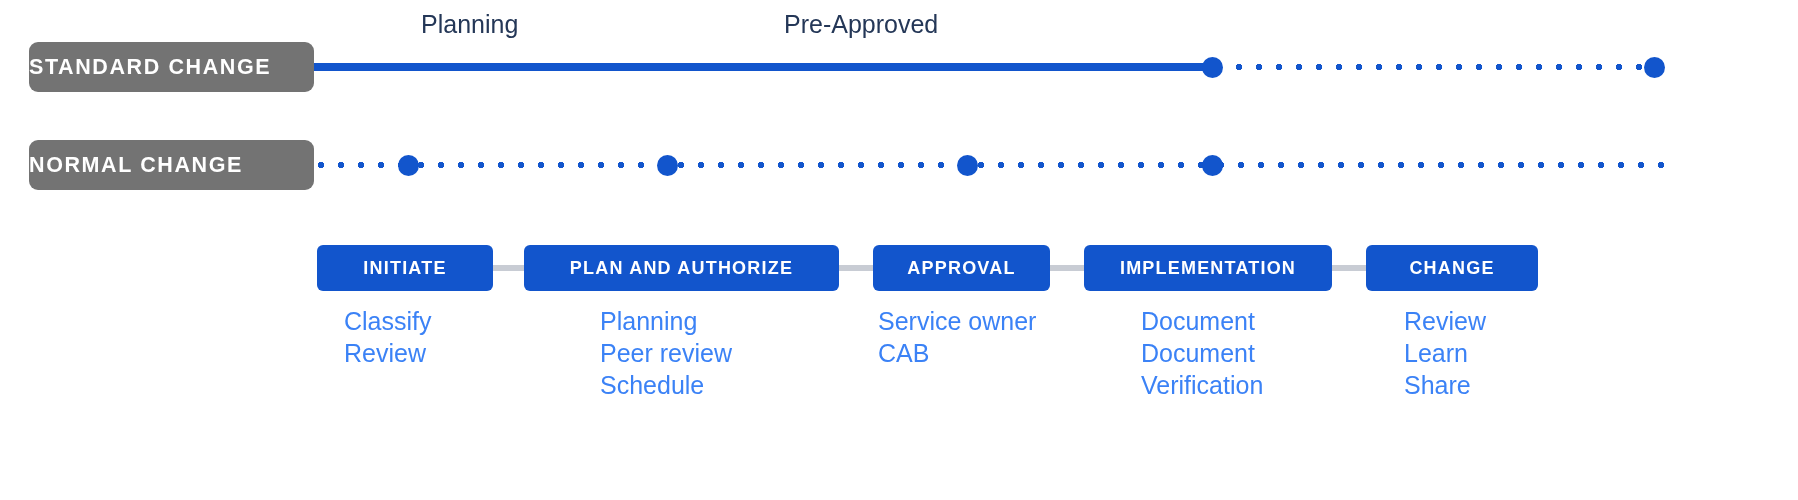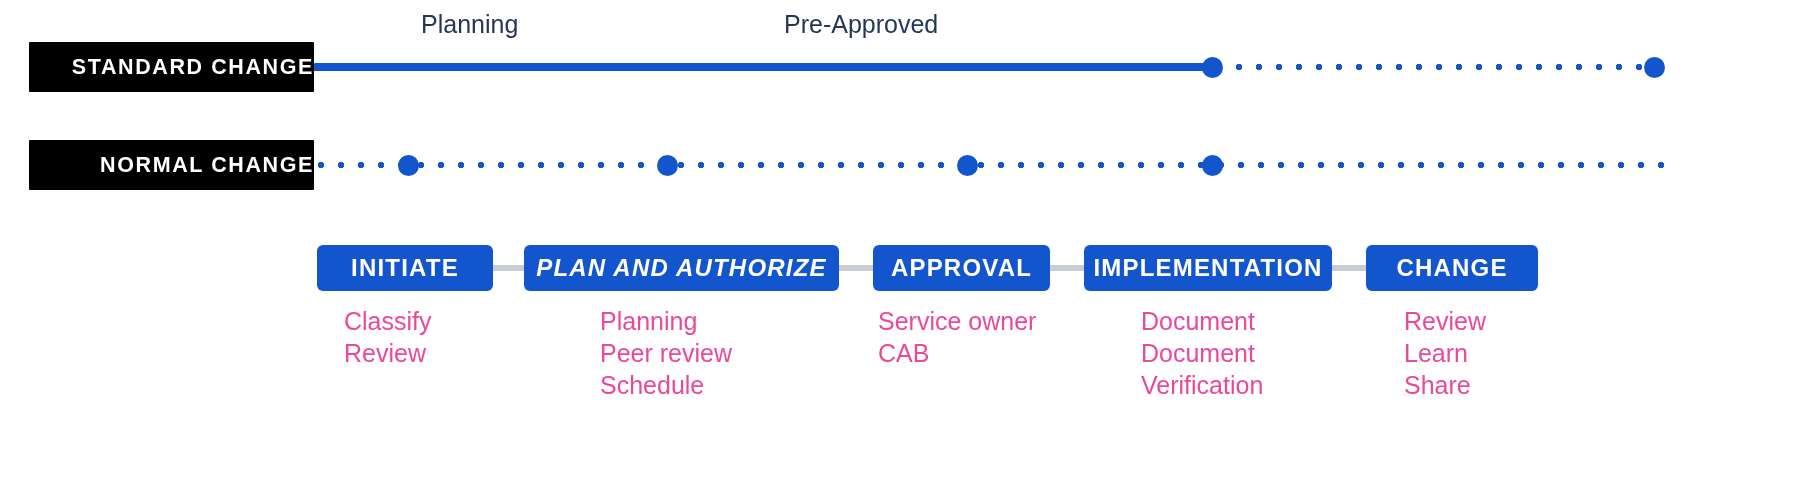--- a/index.html
+++ b/index.html
@@ -33,25 +33,25 @@
   }
   #row-standard { top: 42px; }
   #row-normal   { top: 140px; }
 
   .track-pill {
     position: absolute;
     left: 29px;
     top: 0;
     width: 285px;
     height: 50px;
-    background: #000000;
-    border-radius: 1px;
+    background: #737373;
+    border-radius: 9px;
     display: flex;
     align-items: center;
-    justify-content: flex-end;
+    justify-content: flex-start;
     z-index: 4;
   }
   .track-pill-label {
     color: #ffffff;
     font-size: 21.5px;
     font-weight: bold;
     letter-spacing: 1.6px;
     white-space: nowrap;
     text-align: center;
   }
@@ -110,42 +110,42 @@
     height: 46px;
     background: #1255cc;
     border-radius: 6px;
     display: flex;
     align-items: center;
     justify-content: center;
     z-index: 3;
   }
   .stage-box-label {
     color: #ffffff;
-    font-size: 24px;
+    font-size: 18px;
     font-weight: bold;
     letter-spacing: 1.2px;
     white-space: nowrap;
   }
   .stage-connector {
     position: absolute;
     top: 20px;
     height: 6px;
     background: #c8ccd4;
     z-index: 1;
   }
 
   
   .bullet-col {
     position: absolute;
     top: 305px;
   }
   .bullet-item {
     font-size: 25px;
     line-height: 32px;
-    color: #ec4899;
+    color: #3b82f6;
     white-space: nowrap;
     font-family: "Liberation Sans", sans-serif;
   }
 </style>
 </head>
 <body>
 
 <div class="canvas">
 
   <div class="track-row" id="row-standard">
@@ -183,21 +183,21 @@
   <div id="stage-strip">
 
     <div class="stage-connector" id="conn-0" style="left: 493px; width: 31px;"></div>
     <div class="stage-connector" id="conn-1" style="left: 839px; width: 34px;"></div>
     <div class="stage-connector" id="conn-2" style="left: 1050px; width: 34px;"></div>
     <div class="stage-connector" id="conn-3" style="left: 1332px; width: 34px;"></div>
 
     <div class="stage-box" id="stage-box-0" style="left: 317px; width: 176px;">
       <span class="stage-box-label">INITIATE</span>
     </div>
-    <div class="stage-box" id="stage-box-1" style="left: 524px; width: 315px; font-style: italic;">
+    <div class="stage-box" id="stage-box-1" style="left: 524px; width: 315px;">
       <span class="stage-box-label">PLAN AND AUTHORIZE</span>
     </div>
     <div class="stage-box" id="stage-box-2" style="left: 873px; width: 177px;">
       <span class="stage-box-label">APPROVAL</span>
     </div>
     <div class="stage-box" id="stage-box-3" style="left: 1084px; width: 248px;">
       <span class="stage-box-label">IMPLEMENTATION</span>
     </div>
     <div class="stage-box" id="stage-box-4" style="left: 1366px; width: 172px;">
       <span class="stage-box-label">CHANGE</span>

